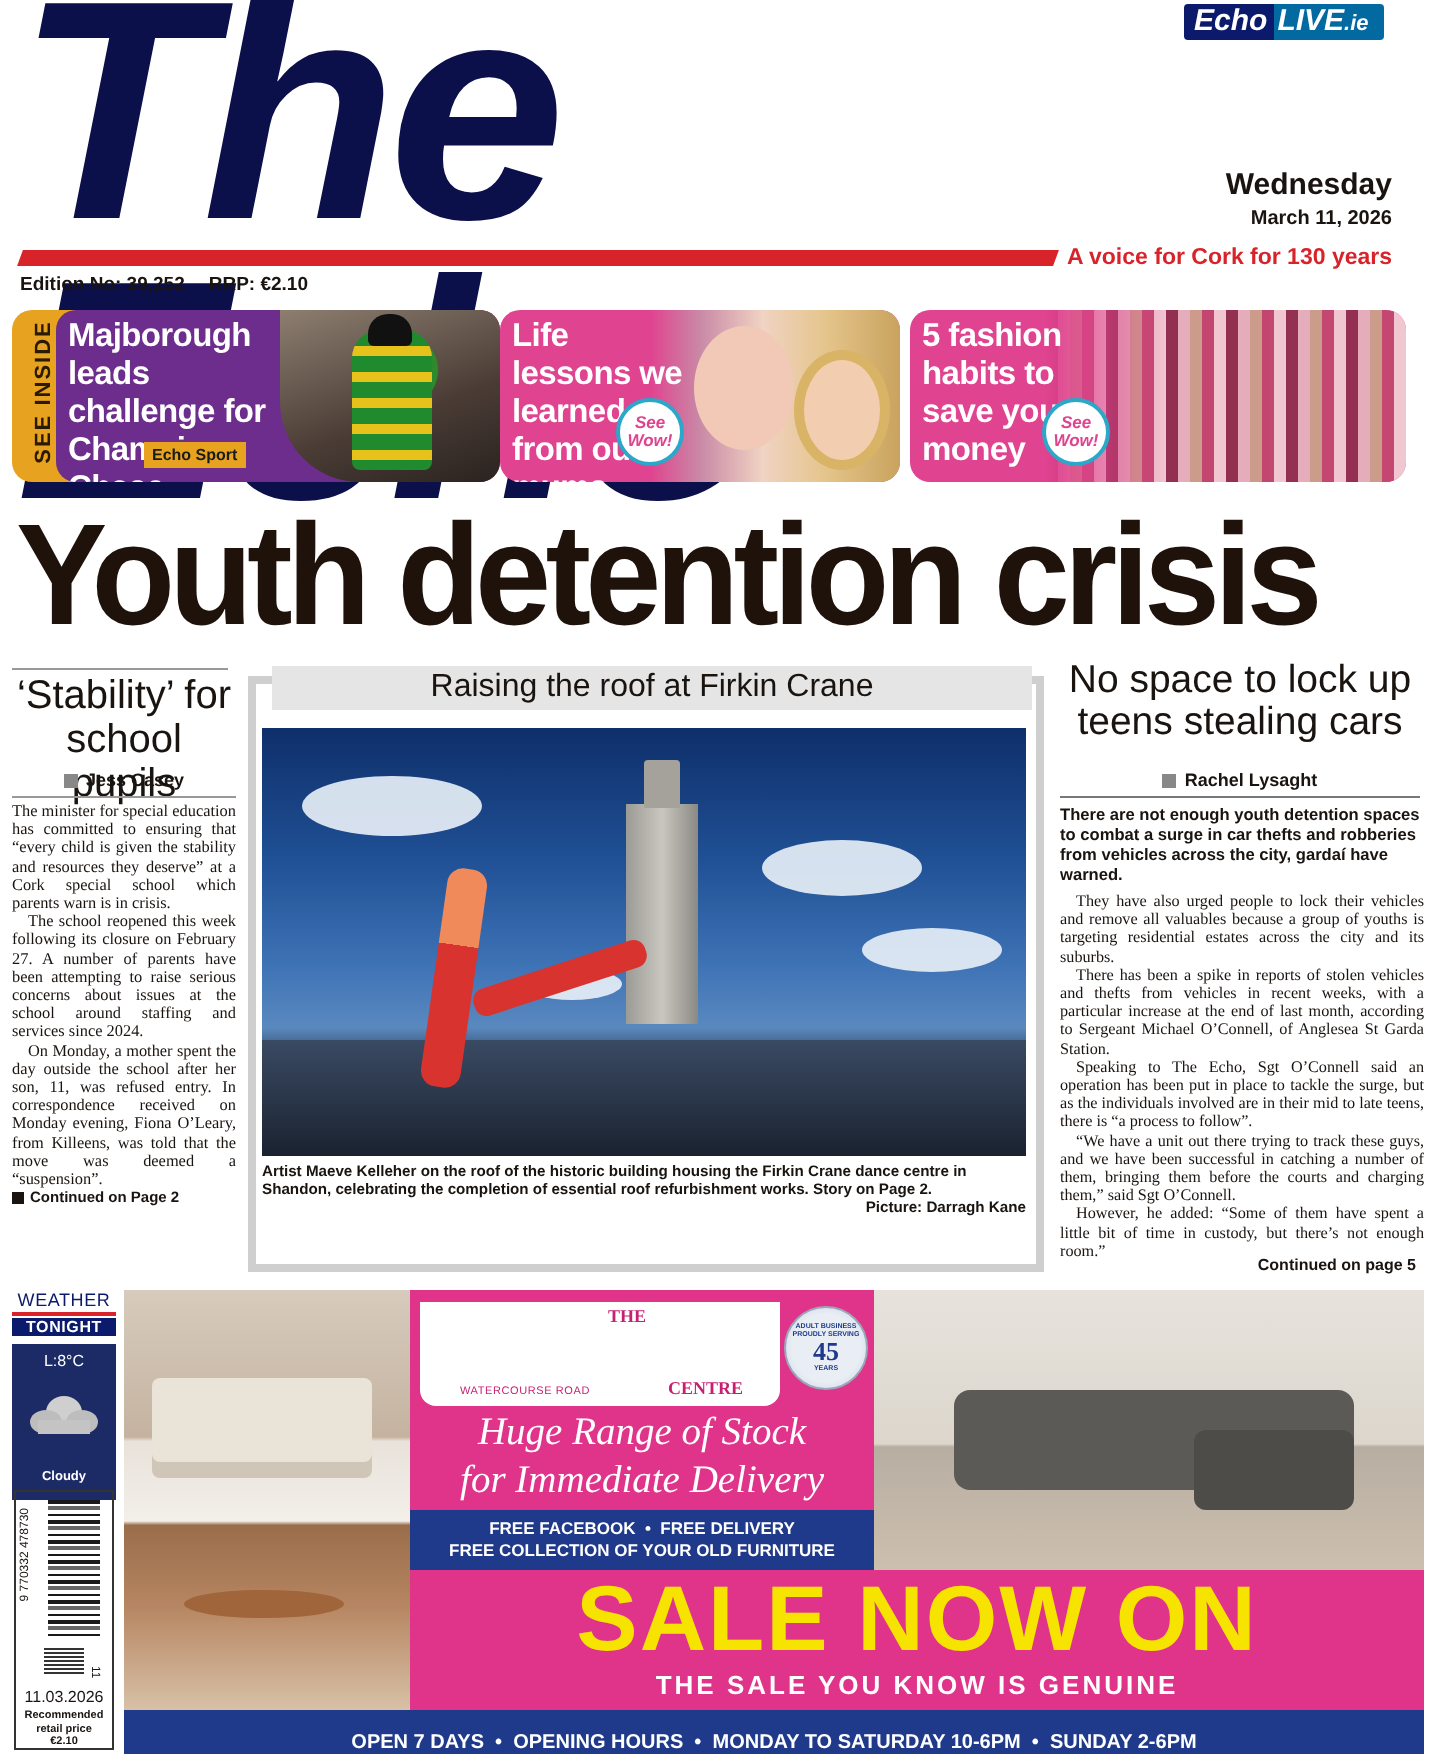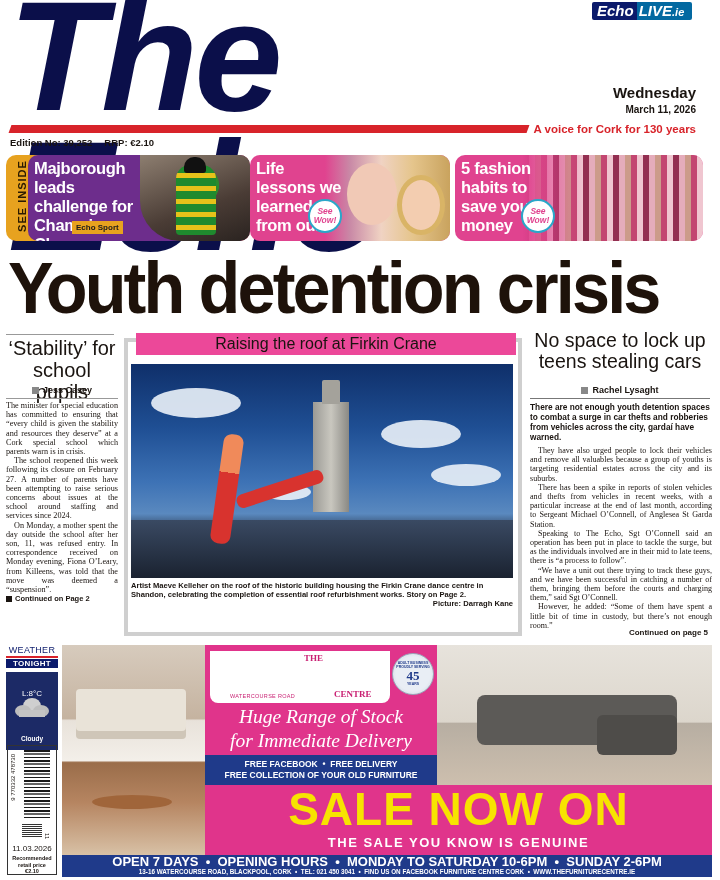--- a/index.html
+++ b/index.html
@@ -83,21 +83,21 @@
     position: absolute; left: 6px; top: 401px; width: 112px; font-family: "Liberation Serif", serif;
     font-size: 8.2px; line-height: 9.2px; text-align: justify; color: #1a1410;
   }
   .left-body p { text-indent: 8px; }
   .left-body p:first-child { text-indent: 0; }
   .continued { font-family: "Liberation Sans", sans-serif; font-size: 7.5px; font-weight: bold; display: flex; align-items: center; gap: 3px; }
   .continued .sq { width: 6px; height: 6px; background: #1a1410; display: inline-block; }
 
   
   .photo-frame { position: absolute; left: 124px; top: 338px; width: 398px; height: 298px; border: 4px solid #cfcfcf; background: #fff; }
-  .photo-title { position: absolute; left: 136px; top: 333px; width: 380px; height: 22px; background: #ec4899; text-align: center; font-size: 16px; line-height: 22px; font-family: "Liberation Sans Narrow","Liberation Sans",sans-serif; color: #1a1410; }
+  .photo-title { position: absolute; left: 136px; top: 333px; width: 380px; height: 22px; background: #e5e5e5; text-align: center; font-size: 16px; line-height: 22px; font-family: "Liberation Sans Narrow","Liberation Sans",sans-serif; color: #1a1410; }
   .main-photo { position: absolute; left: 131px; top: 364px; width: 382px; height: 214px; overflow: hidden;
     background: linear-gradient(180deg, #0f2f6a 0%, #1f4f94 30%, #3d72b5 55%, #5a89bf 70%, #2c3e58 78%, #1d2838 100%); }
   .cloud { position: absolute; background: #e6eef6; border-radius: 50%; opacity: 0.92; }
   .tower { position: absolute; left: 182px; top: 38px; width: 36px; height: 110px; background: linear-gradient(90deg,#9b9a95,#c9c7bf 50%,#8a8984); }
   .tower::before { content:""; position:absolute; left: 9px; top:-22px; width: 18px; height: 24px; background: #a4a29b; border-radius: 2px 2px 0 0; }
   .dancer { position: absolute; left: 86px; top: 70px; width: 20px; height: 110px; background: linear-gradient(180deg,#f08a5a 0 35%, #d8332e 35% 100%); transform: rotate(8deg); border-radius: 8px; }
   .dancer-leg { position: absolute; left: 104px; top: 118px; width: 90px; height: 14px; background: #d8332e; transform: rotate(-18deg); border-radius: 6px; }
   .roof { position:absolute; left:0; right:0; bottom:0; height: 58px; background: linear-gradient(180deg,#3a4a63,#1a2230); }
   .photo-caption { position: absolute; left: 131px; top: 581px; width: 382px; font-size: 7.6px; line-height: 9px; font-weight: bold; color: #1a1410; font-family: "Liberation Sans Narrow","Liberation Sans",sans-serif; }
   .photo-caption .credit { float: right; }
@@ -110,21 +110,21 @@
   .right-body { position: absolute; left: 530px; top: 446px; width: 182px; font-family: "Liberation Serif", serif; font-size: 8.1px; line-height: 9.2px; text-align: justify; color: #1a1410; }
   .right-body p { text-indent: 8px; }
   .right-continued { position: absolute; right: 12px; top: 628px; font-size: 8px; font-weight: bold; }
 
   
   .weather { position: absolute; left: 6px; top: 645px; width: 52px; height: 115px; }
   .weather .w1 { font-size: 9px; font-weight: normal; color: #0b1a6b; text-align: center; letter-spacing: 0.3px; }
   .weather .wline { height: 2px; background: #d8232a; margin: 1px 0; }
   .weather .w2 { background: #0b1a6b; color: #fff; font-size: 8px; font-weight: bold; text-align: center; letter-spacing: 0.3px; }
   .weather .wbox { margin-top: 4px; height: 78px; background: #1c2a66; color: #fff; text-align: center; position: relative; }
-  .weather .temp { font-size: 8px; padding-top: 17px; }
+  .weather .temp { font-size: 8px; padding-top: 4px; }
   .weather .cloudicon { position: absolute; left: 8px; top: 24px; width: 36px; height: 22px; }
   .weather .cond { position: absolute; left: 0; right: 0; bottom: 8px; font-size: 6.5px; font-weight: bold; }
 
   
   .barcode { position: absolute; left: 7px; top: 745px; width: 50px; height: 130px; border: 1px solid #333; padding: 4px; }
   .barcode .bars { width: 26px; height: 70px; margin-left: 12px; background: repeating-linear-gradient(180deg, #1a1a1a 0 2px, #fff 2px 3px, #666 3px 5px, #fff 5px 7px, #1a1a1a 7px 8px, #fff 8px 10px); position: relative; }
   .barcode .digits { position: absolute; left: 2px; top: 8px; width: 10px; font-size: 6px; writing-mode: vertical-rl; transform: rotate(180deg); }
   .barcode .small-bars { width: 20px; height: 14px; margin: 4px 0 0 10px; background: repeating-linear-gradient(180deg,#333 0 1px,#fff 1px 2px); }
   .barcode .issue { position: absolute; left: 36px; top: 87px; font-size: 6px; writing-mode: vertical-rl; }
   .barcode .bdate { font-size: 8px; text-align: center; margin-top: 6px; font-family: "Liberation Sans", sans-serif; }
@@ -146,21 +146,21 @@
   .fc-centre { position: absolute; left: 272px; top: 44px; font-family: "Liberation Serif", serif; font-size: 9px; font-weight: bold; color: #c91f72; }
   .fc-badge { position: absolute; left: 330px; top: 8px; width: 42px; height: 42px; border-radius: 50%; background: radial-gradient(circle, #e9eef5 0 60%, #c5cfdc 100%); border: 1px solid #9aa7ba; text-align: center; color: #1f3a8a; font-weight: bold; }
   .fc-badge .btxt { font-size: 3.5px; line-height: 4px; margin-top: 7px; }
   .fc-badge .bnum { font-size: 13px; line-height: 13px; font-family: "Liberation Serif", serif; }
   .ad-huge { position: absolute; left: 143px; top: 60px; width: 232px; text-align: center; font-family: "Liberation Serif", serif; font-style: italic; color: #fff; font-size: 19.5px; line-height: 24px; }
   .ad-free { position: absolute; left: 143px; top: 110px; width: 232px; height: 30px; background: #1f3a8a; color: #fff; text-align: center; font-size: 8.5px; line-height: 10.5px; font-weight: bold; padding-top: 4px; }
   .ad-sale-bg { position: absolute; left: 143px; top: 140px; width: 507px; height: 70px; background: #e0348b; }
   .ad-sale { position: absolute; left: 143px; top: 138px; width: 507px; text-align: center; font-size: 46px; line-height: 52px; font-weight: bold; color: #f7e300; letter-spacing: 1px; }
   .ad-genuine { position: absolute; left: 143px; top: 190px; width: 507px; text-align: center; font-size: 13px; line-height: 16px; color: #fff; letter-spacing: 1.5px; font-weight: bold; }
   .ad-bottom { position: absolute; left: 0; top: 210px; width: 650px; height: 22px; background: #1f3a8a; color: #fff; text-align: center; }
-  .ad-bottom .b1 { font-size: 13px; font-weight: bold; line-height: 11px; padding-top: 1px; }
+  .ad-bottom .b1 { font-size: 10px; font-weight: bold; line-height: 11px; padding-top: 11px; }
   .ad-bottom .b2 { font-size: 6.3px; font-weight: bold; line-height: 9px; }
 </style>
 </head>
 <body>
 
 <div class="masthead-title">The Echo</div>
 <div class="echolive">
   <span class="e1">Echo</span>
   <span class="e2"><span>LIVE</span><small>.ie</small></span>
 </div>

